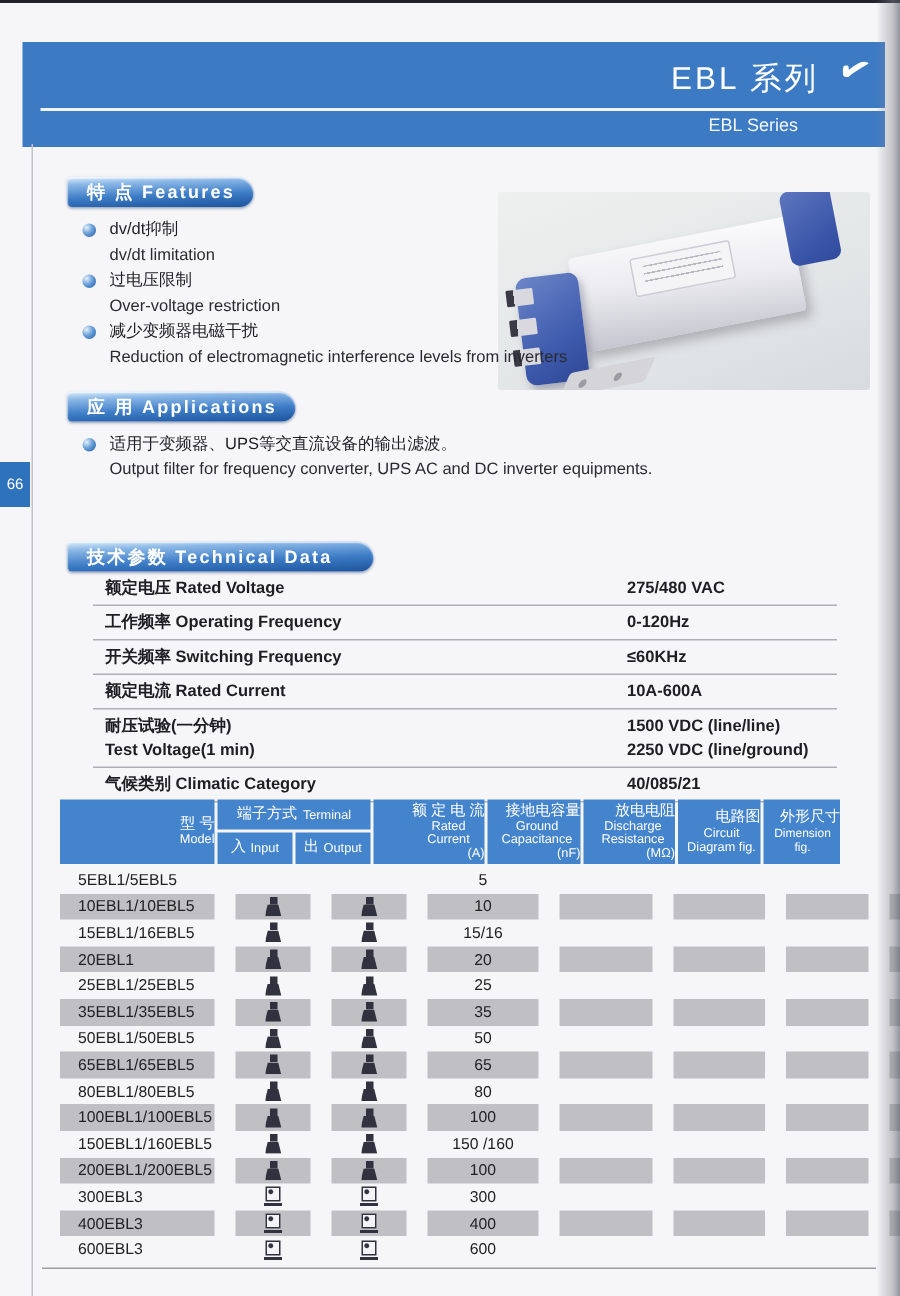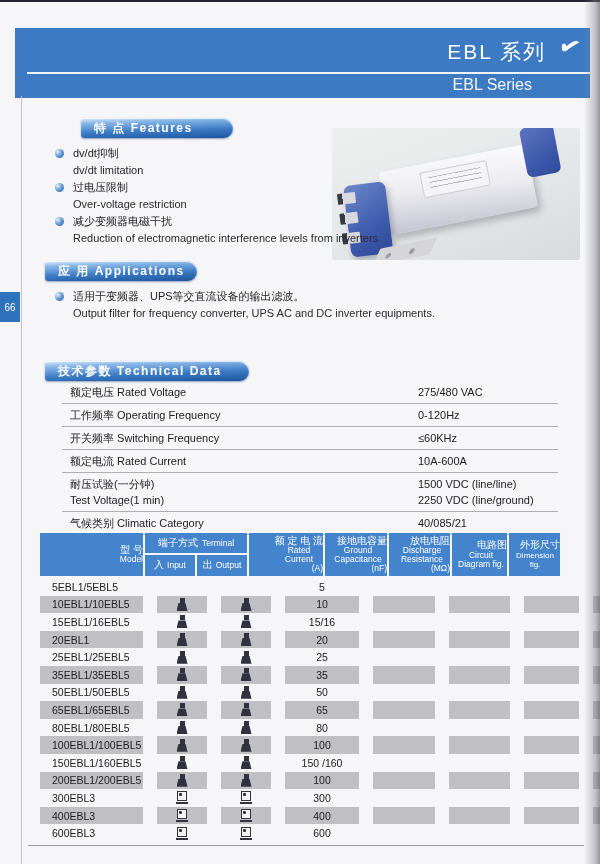--- a/index.html
+++ b/index.html
@@ -14,45 +14,45 @@
   .right-shadow{position:absolute;top:0;right:0;width:16px;height:100%;
     background:linear-gradient(to right,rgba(130,130,140,0),rgba(130,130,140,.45) 70%,rgba(85,85,100,.6));}
   .left-fold{position:absolute;left:21px;top:96px;bottom:0;width:1px;background:#c2c2c8;}
   .bottom-rule{position:absolute;left:28px;top:845px;width:556px;height:1px;background:#9c9ca4;}
 
   
   .header-band{position:absolute;left:15px;top:28px;width:575px;height:70px;background:#3c7bc4;}
   .band-line{position:absolute;left:12px;right:0;top:44px;height:2px;background:#eef4fa;}
   .title-zh{position:absolute;right:44px;top:10px;font-size:21px;color:#fff;letter-spacing:2px;}
   .check-icon{position:absolute;right:10px;top:4px;color:#fff;font-size:25px;font-weight:bold;transform:rotate(18deg);}
-  .title-en{position:absolute;right:58px;top:48px;font-size:16px;color:#f2f6fb;}
+  .title-en{position:absolute;right:58px;top:48px;font-size:12px;color:#f2f6fb;}
 
   
   .section-bar{position:absolute;height:20px;color:#fff;font-size:12px;font-weight:bold;
     letter-spacing:1.5px;line-height:20px;padding-left:13px;box-sizing:border-box;
     background:linear-gradient(178deg,#ddeefb 0%,#8ab7e6 22%,#3d7cc6 60%,#1c549c 100%);
     border-radius:3px 11px 9px 3px;
     box-shadow:0 1px 2px rgba(25,55,110,.45), inset 0 1px 1px rgba(255,255,255,.75);}
-  #features-bar{left:45px;top:118px;width:152px;margin-left:36px;}
+  #features-bar{left:45px;top:118px;width:124px;}
   #applications-bar{left:45px;top:261px;width:152px;}
   #techdata-bar{left:45px;top:361px;width:204px;}
 
   
   .bullet-list{position:absolute;}
   #features-list{left:55px;top:145px;width:330px;}
   #applications-list{left:55px;top:288px;width:490px;}
   .bullet-item{display:flex;margin-bottom:1px;}
   .bullet-dot{flex:none;width:9px;height:9px;border-radius:50%;margin:4px 9px 0 0;
     background:radial-gradient(circle at 30% 30%,#e6f1fb,#6aa0d8 45%,#2a65ae 90%);}
   .bullet-text{font-size:11px;line-height:16.5px;color:#1d1d22;}
   .bullet-text .en{color:#2a2a30;text-align:center;}
 
   
   .tech-table{position:absolute;left:62px;top:381px;width:496px;}
-  .trow{display:flex;border-bottom:1px solid #aeaeb5;padding:3px 0 3px 8px;align-items:flex-end;}
+  .trow{display:flex;border-bottom:1px solid #aeaeb5;padding:3px 0 3px 8px;align-items:flex-end;font-weight:bold;}
   .tlabel{width:348px;font-size:11px;color:#1d1d22;line-height:16px;}
   .tvalue{font-size:11px;color:#1d1d22;line-height:16px;}
 
   
   .model-table{position:absolute;left:40px;top:533px;width:520px;}
   .mt-grid{display:grid;grid-template-columns:103px 50px 50px 74px 62px 61px 55px 51px;column-gap:2px;}
   .mt-header{grid-template-rows:20px 21px;row-gap:2px;}
   .hcell{background:#4484cc;color:#fff;display:flex;flex-direction:column;justify-content:center;
     align-items:center;text-align:center;font-size:10px;line-height:10.5px;}
   .hcell .en{font-size:8.5px;line-height:9px;white-space:nowrap;}
@@ -73,21 +73,21 @@
   .icon-screw{display:inline-block;width:11px;height:13px;position:relative;}
   .icon-screw::before{content:"";position:absolute;top:0;left:3px;width:5px;height:5px;background:#31313f;}
   .icon-screw::after{content:"";position:absolute;bottom:0;left:0;width:11px;height:8px;background:#31313f;
     clip-path:polygon(18% 0,82% 0,100% 100%,0 100%);}
   .icon-busbar{display:inline-block;width:12px;height:13px;position:relative;}
   .icon-busbar::before{content:"";position:absolute;top:0;left:1px;width:8px;height:8px;
     border:1.5px solid #31313f;background:radial-gradient(circle at 2.5px 2.5px,#31313f 1.2px,rgba(0,0,0,0) 2px),#f4f4f6;}
   .icon-busbar::after{content:"";position:absolute;bottom:0;left:0;width:12px;height:2px;background:#31313f;}
 
   
-  .page-tab{position:absolute;left:0;top:292px;width:20px;height:30px;background:#2f72bc;
+  .page-tab{position:absolute;left:0;top:308px;width:20px;height:30px;background:#2f72bc;
     color:#fff;font-size:10px;display:flex;align-items:center;justify-content:center;}
 
   
   .photo{position:absolute;left:332px;top:128px;width:248px;height:132px;border-radius:2px;
     background:linear-gradient(160deg,#edf0ee 0%,#e3e6e7 60%,#d8dbdd 100%);overflow:hidden;}
   .device{position:absolute;left:20px;top:14px;width:210px;height:104px;transform:rotate(-11deg);}
   .device-body{position:absolute;left:32px;top:16px;width:150px;height:64px;border-radius:3px;
     background:linear-gradient(185deg,#fbfbfc 0%,#ececf1 45%,#c5c5cf 100%);
     box-shadow:3px 5px 7px rgba(80,80,95,.35);}
   .device-label{position:absolute;left:40px;top:8px;width:66px;height:24px;background:#f4f4f6;

